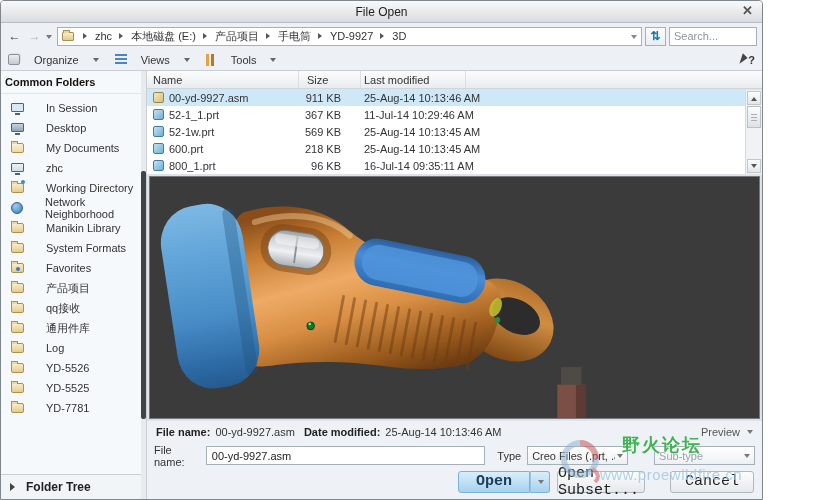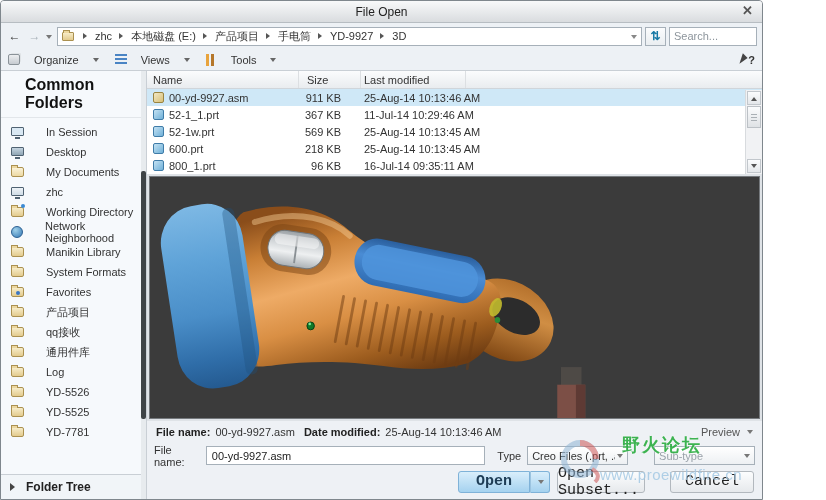--- a/index.html
+++ b/index.html
@@ -53,21 +53,21 @@
   .help { margin-left:auto; display:flex; align-items:center; gap:1px; color:#333; font-weight:bold; }
   .cursor-shape { width:0; height:0; border-left:6px solid #444; border-top:3px solid transparent;
                   border-bottom:8px solid transparent; transform:rotate(18deg); }
 
   
   .bodyrow { flex:1; display:flex; min-height:0; }
 
   
   .sidebar { width:146px; flex:none; background:#f6f9fc; border-right:1px solid #c9cfd5;
              display:flex; flex-direction:column; position:relative; }
-  .sb-header { font-weight:bold; font-size:16px; color:#111; padding:5px 8px 5px 24px;
+  .sb-header { font-weight:bold; font-size:11px; color:#111; padding:5px 8px 5px 4px;
                border-bottom:1px solid #e2e6ea; }
   .sb-list { flex:1; padding-top:4px; overflow:hidden; position:relative; }
   .sb-item { height:20px; display:flex; align-items:center; gap:22px; padding-left:10px; color:#333; }
   .ic { width:13px; height:10px; flex:none; position:relative;
         background:linear-gradient(#f7ecc8,#e3cb8e); border:1px solid #ab9150; border-radius:1px 2px 2px 2px; }
   .ic::before { content:""; position:absolute; top:-3px; left:-1px; width:5px; height:2px;
         background:#ecd79f; border:1px solid #ab9150; border-bottom:none; }
   .ic.session-icon, .ic.desktop-icon, .ic.computer-icon { background:#d9e8f3; border:1px solid #4f6272;
         border-radius:1px; height:9px; margin-bottom:2px; }
   .ic.session-icon::before, .ic.desktop-icon::before, .ic.computer-icon::before {

